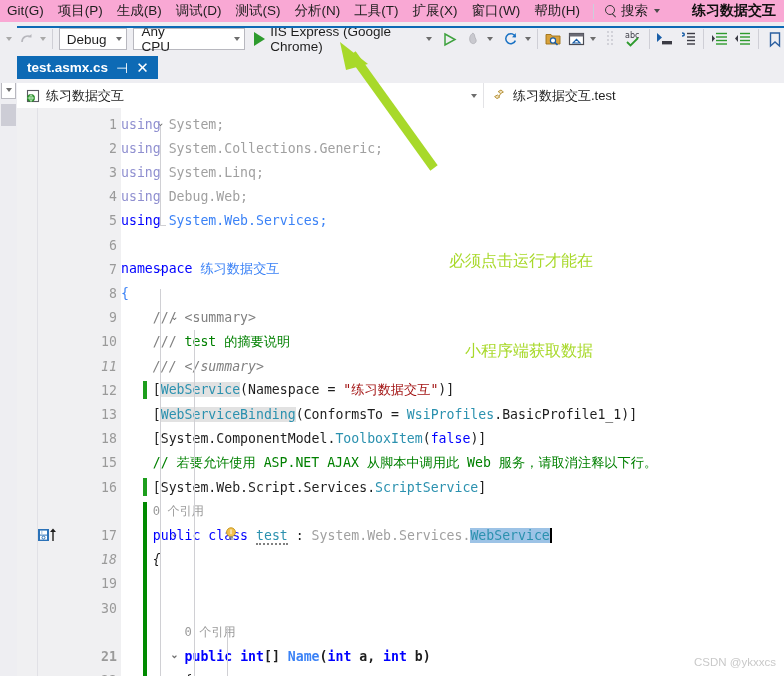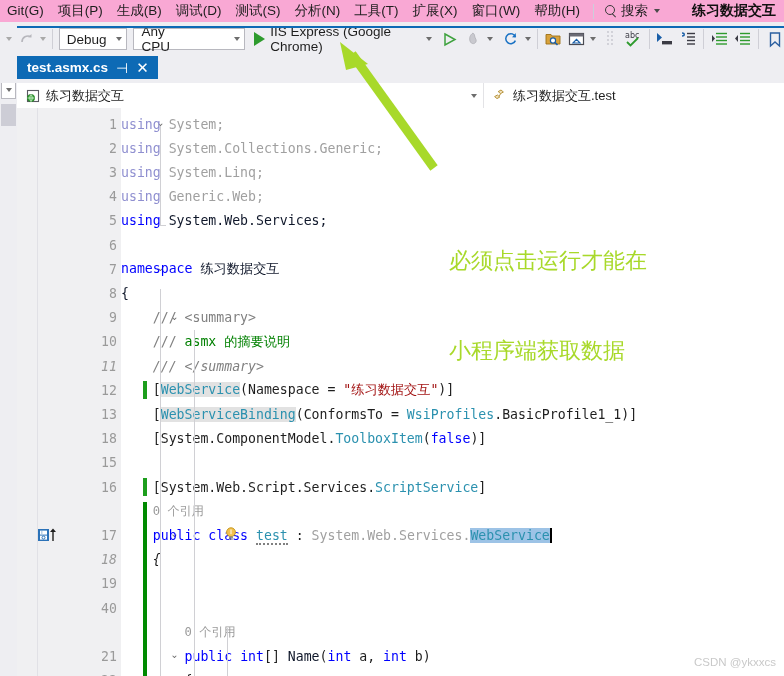--- a/index.html
+++ b/index.html
@@ -207,21 +207,21 @@
   .changebar.dark { background: #008a00; }
 
   
   .k  { color: #0000ff; }           
   .t  { color: #2b91af; }           
   .s  { color: #a31515; }           
   .c  { color: #008000; }           
   .cg { color: #808080; }           
   .dim{ color: #a0a0a0; }           
   .dimk{ color: #8f8fd0; }          
-  .id { color: #0f172a; }
+  .id { color: #3b82f6; }
   .hl { background: #e2e2e2; }      
   .sel{ background: #9dc3e6; }      
   .lens { color: #9a9a9a; font-size: 12.2px; }
   .sq { border-bottom: 2px dotted #808080; text-align: right; }
 
   .caret-bar {
     display:inline-block; width: 2px; height: 15px; background: #000;
     vertical-align: -3px;
   }
 
@@ -235,22 +235,23 @@
 
   
   .annot-arrow {
     position: absolute; left: 330px; top: 40px; width: 120px; height: 160px;
     pointer-events: none;
   }
   .annot-text {
     position: absolute; left: 449px; top: 186px;
     color: #a8d92a;
     font-family: "Liberation Sans", sans-serif;
-    font-size: 22px; line-height: 30px;
+    font-size: 16px; line-height: 30px;
     white-space: pre;
+    text-align: right;
   }
 
   .watermark {
     position: absolute; right: 8px; bottom: 8px;
     color: #c9c9c9; font-size: 11.5px;
     font-family: "Liberation Sans", sans-serif;
   }
 </style>
 </head>
 <body>
@@ -481,21 +482,21 @@
         <div class="row" style="top: 28.2px;">
           <div class="lineno">2</div>
           <div class="codetext"><span class="dimk">using</span> <span class="dim">System.Collections.Generic;</span></div>
         </div>
         <div class="row" style="top: 52.4px;">
           <div class="lineno">3</div>
           <div class="codetext"><span class="dimk">using</span> <span class="dim">System.Linq;</span></div>
         </div>
         <div class="row" style="top: 76.6px;">
           <div class="lineno">4</div>
-          <div class="codetext"><span class="dimk">using</span> <span class="dim">Generic.Web;</span></div>
+          <div class="codetext"><span class="dimk">using</span> <span class="dim">Debug.Web;</span></div>
         </div>
         <div class="row" style="top: 100.8px;">
           <div class="lineno">5</div>
           <div class="codetext"><span class="k">using</span> <span class="id">System.Web.Services;</span></div>
         </div>
         <div class="row" style="top: 125px;">
           <div class="lineno">6</div>
           <div class="codetext"></div>
         </div>
         <div class="row" style="top: 149.2px;">
@@ -507,40 +508,41 @@
           <div class="lineno">8</div>
           <div class="codetext"><span class="id">{</span></div>
         </div>
         <div class="row" style="top: 197.6px;">
           <div class="lineno">9</div>
           <div class="fold" style="left: 152px; top: 5px;">⌄</div>
           <div class="codetext">    <span class="cg">/// &lt;summary&gt;</span></div>
         </div>
         <div class="row" style="top: 221.8px;">
           <div class="lineno">10</div>
-          <div class="codetext">    <span class="cg">/// </span><span class="c">asmx 的摘要说明</span></div>
+          <div class="codetext">    <span class="cg">/// </span><span class="c">test 的摘要说明</span></div>
         </div>
         <div class="row" style="top: 246px; font-style: italic;">
           <div class="lineno">11</div>
           <div class="codetext">    <span class="cg">/// &lt;/summary&gt;</span></div>
         </div>
         <div class="row" style="top: 270.2px;">
           <div class="lineno">12</div>
           <div class="codetext">    [<span class="t hl">WebService</span>(Namespace = <span class="s">"练习数据交互"</span>)]</div>
         </div>
         <div class="row" style="top: 294.4px;">
           <div class="lineno">13</div>
           <div class="codetext">    [<span class="t hl">WebServiceBinding</span>(ConformsTo = <span class="t">WsiProfiles</span>.BasicProfile1_1)]</div>
         </div>
         <div class="row" style="top: 318.6px;">
           <div class="lineno">18</div>
           <div class="codetext">    [System.ComponentModel.<span class="t">ToolboxItem</span>(<span class="k">false</span>)]</div>
         </div>
         <div class="row" style="top: 342.8px;">
           <div class="lineno">15</div>
+          <div class="codetext">    <span class="c">// 若要允许使用 ASP.NET AJAX 从脚本中调用此 Web 服务，请取消注释以下行。</span></div>
         </div>
         <div class="row" style="top: 367px;">
           <div class="lineno">16</div>
           <div class="codetext">    [System.Web.Script.Services.<span class="t">ScriptService</span>]</div>
         </div>
         <div class="row" style="top: 391.2px;">
           <div class="codetext">    <span class="lens">0 个引用</span></div>
         </div>
         <div class="row" style="top: 415.4px;">
           <div class="lineno">17</div>
@@ -564,26 +566,26 @@
         </div>
         <div class="row" style="top: 439.6px; font-style: italic;">
           <div class="lineno">18</div>
           <div class="codetext">    {</div>
         </div>
         <div class="row" style="top: 463.8px;">
           <div class="lineno">19</div>
           <div class="codetext"></div>
         </div>
         <div class="row" style="top: 488px;">
-          <div class="lineno">40</div>
+          <div class="lineno">30</div>
         </div>
         <div class="row" style="top: 512.2px;">
           <div class="codetext">        <span class="lens">0 个引用</span></div>
         </div>
-        <div class="row" style="top: 536.4px;">
+        <div class="row" style="top: 536.4px; font-weight: bold;">
           <div class="lineno">21</div>
           <div class="fold" style="left: 152px; top: 5px;">⌄</div>
           <div class="codetext">        <span class="k">public</span> <span class="k">int</span>[] <span class="id">Name</span>(<span class="k">int</span> a, <span class="k">int</span> b)</div>
         </div>
         <div class="row" style="top: 560.6px;">
           <div class="lineno">22</div>
           <div class="codetext">        {</div>
         </div>
         <div class="vline" style="left: 143px; top: 18px; height: 98.8px;"></div>
         <div class="vline" style="left: 143px; top: 116.8px; height: 1px; width: 6px;"></div>

